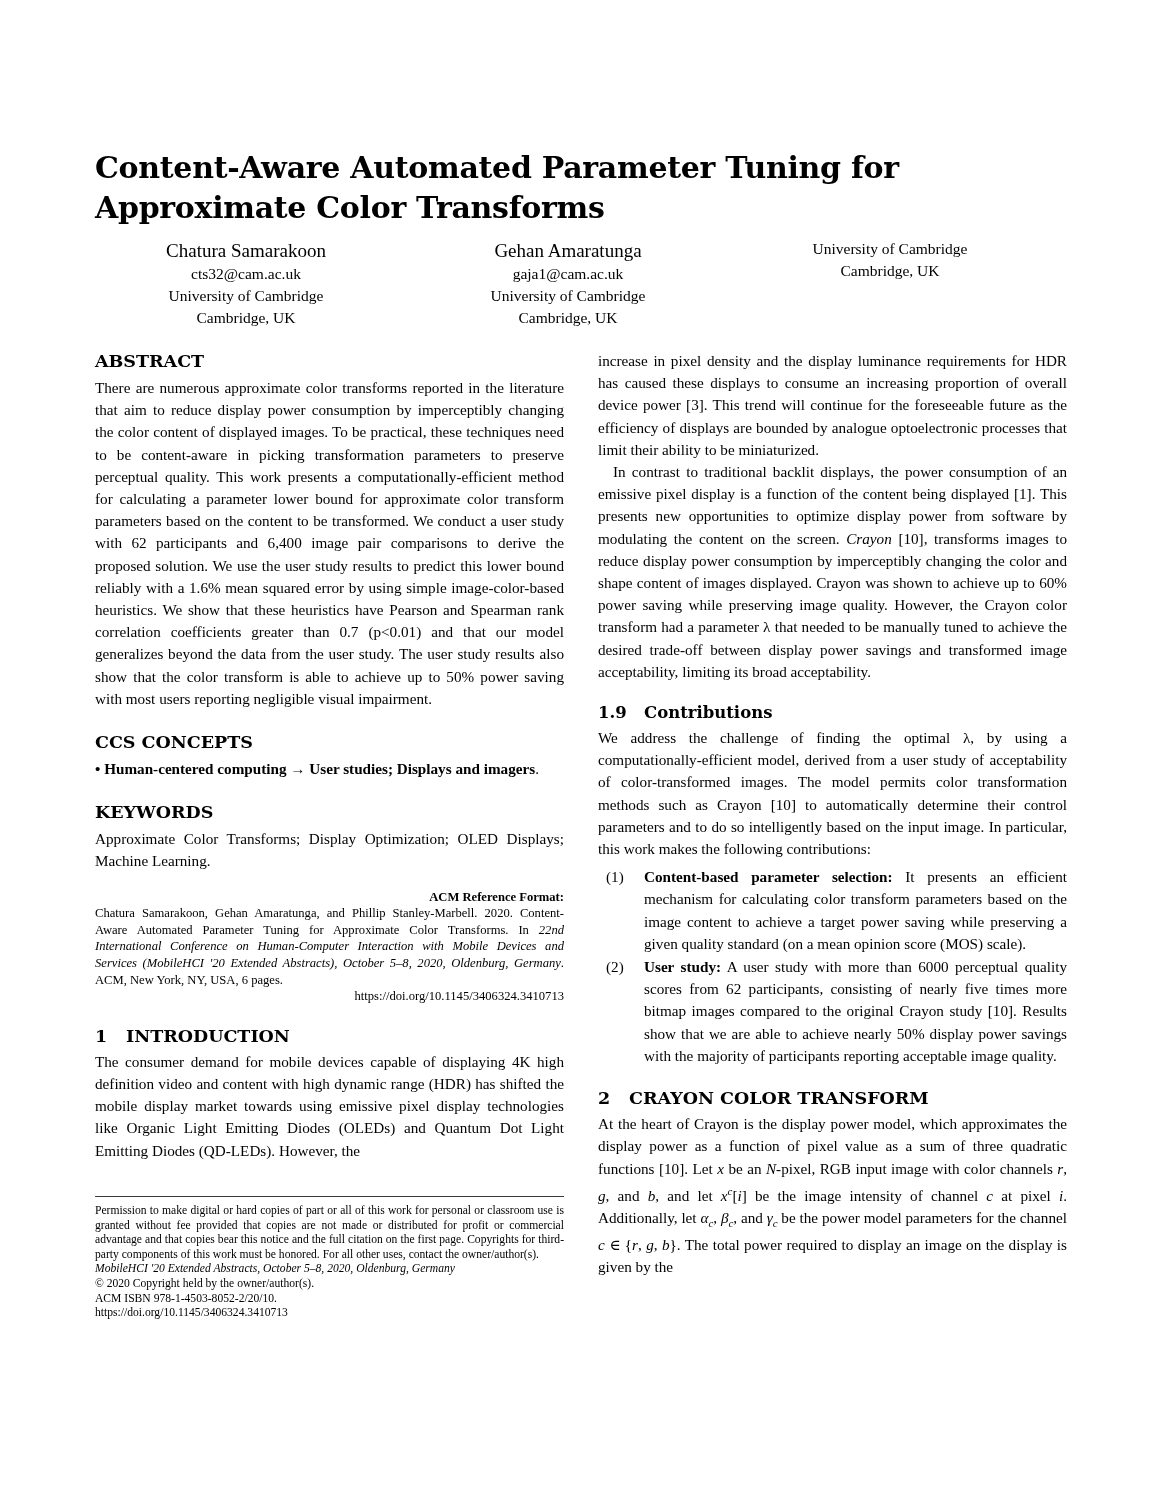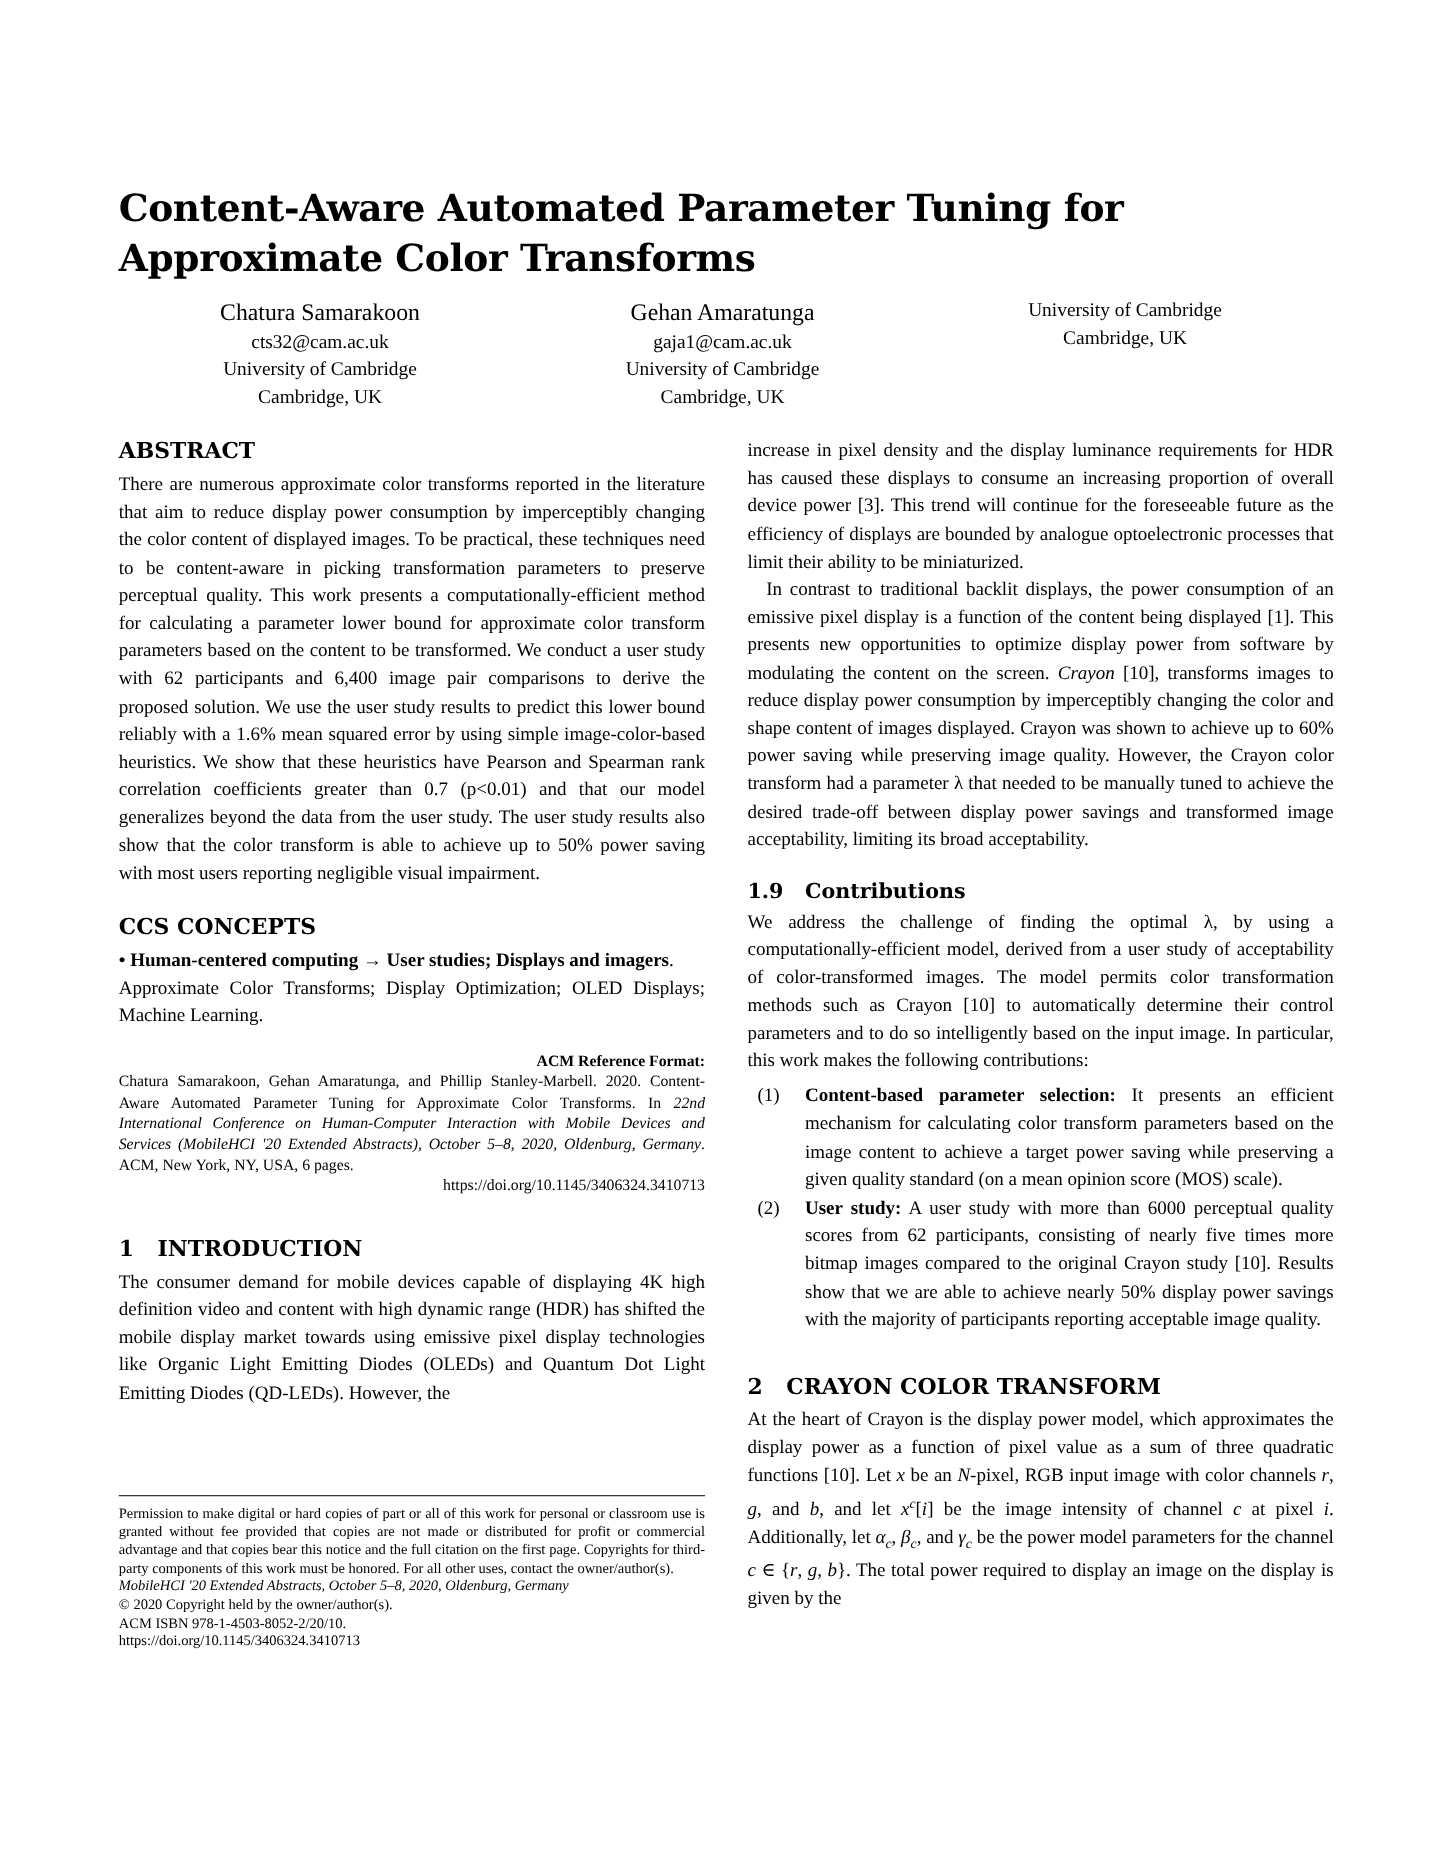--- a/index.html
+++ b/index.html
@@ -35,21 +35,21 @@
     font-weight: bold;
     font-size: 30px;
     line-height: 40px;
     letter-spacing: -0.3px;
     margin: 0;
   }
 
   
   .authors {
     position: absolute;
-    left: 95px;
+    left: 85px;
     top: 238px;
     width: 966px;
     display: flex;
   }
   .author {
     width: 322px;
     text-align: center;
   }
   .author-name {
     font-size: 19px;
@@ -80,21 +80,21 @@
     font-size: 17.5px;
     line-height: 22px;
     margin: 0 0 5px 0;
   }
   h2.sec.spaced { margin-top: 21px; }
   h2.numbered {
     font-family: "DejaVu Serif", "Liberation Serif", serif;
     font-weight: bold;
     font-size: 17.5px;
     line-height: 22px;
-    margin: 32px 0 4px 0;
+    margin: 20px 0 4px 0;
   }
   h2.numbered .num {
     display: inline-block;
     width: 31px;
   }
   h3.subsec {
     font-family: "DejaVu Serif", "Liberation Serif", serif;
     font-weight: bold;
     font-size: 16.5px;
     line-height: 22px;
@@ -202,20 +202,21 @@
   </div>
 
   <div class="col col-left">
 
     <h2 class="sec">ABSTRACT</h2>
     <p class="body">There are numerous approximate color transforms reported in the literature that aim to reduce display power consumption by imperceptibly changing the color content of displayed images. To be practical, these techniques need to be content-aware in picking transformation parameters to preserve perceptual quality. This work presents a computationally-efficient method for calculating a parameter lower bound for approximate color transform parameters based on the content to be transformed. We conduct a user study with 62 participants and 6,400 image pair comparisons to derive the proposed solution. We use the user study results to predict this lower bound reliably with a 1.6% mean squared error by using simple image-color-based heuristics. We show that these heuristics have Pearson and Spearman rank correlation coefficients greater than 0.7 (p&lt;0.01) and that our model generalizes beyond the data from the user study. The user study results also show that the color transform is able to achieve up to 50% power saving with most users reporting negligible visual impairment.</p>
 
     <h2 class="sec spaced">CCS CONCEPTS</h2>
     <p class="ccs-line"><span>•</span> <span>Human-centered computing → User studies; Displays and imagers</span><span class="plain">.</span></p>
 
+    <h2 class="sec spaced">KEYWORDS</h2>
     <p class="kw">Approximate Color Transforms; Display Optimization; OLED Displays; Machine Learning.</p>
 
     <div class="refblock">
       <div class="rf-head nojust">ACM Reference Format:</div>
       <div><span>Chatura Samarakoon, Gehan Amaratunga, and Phillip Stanley-Marbell. 2020. Content-Aware Automated Parameter Tuning for Approximate Color Transforms. In </span><em>22nd International Conference on Human-Computer Interaction with Mobile Devices and Services (MobileHCI '20 Extended Abstracts), October 5–8, 2020, Oldenburg, Germany</em><span>. ACM, New York, NY, USA, 6 pages.</span></div>
       <div class="nojust">https://doi.org/10.1145/3406324.3410713</div>
     </div>
 
     <h2 class="numbered"><span class="num">1</span><span>INTRODUCTION</span></h2>
     <p class="body">The consumer demand for mobile devices capable of displaying 4K high definition video and content with high dynamic range (HDR) has shifted the mobile display market towards using emissive pixel display technologies like Organic Light Emitting Diodes (OLEDs) and Quantum Dot Light Emitting Diodes (QD-LEDs). However, the</p>

